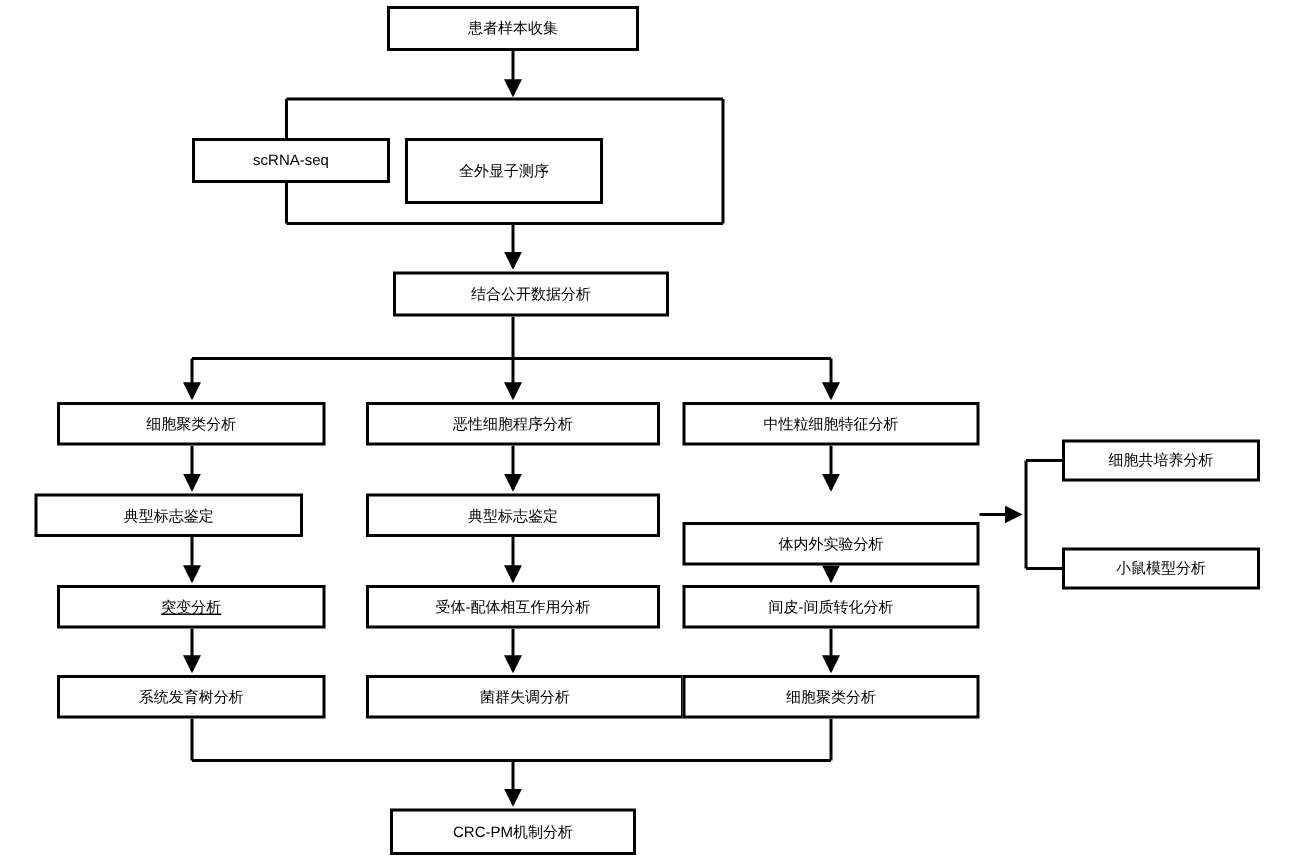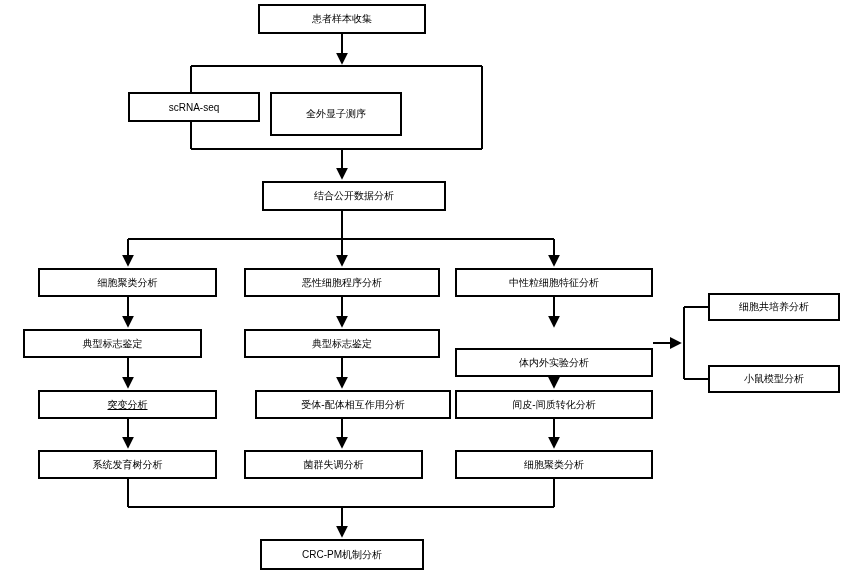--- a/index.html
+++ b/index.html
@@ -28,22 +28,22 @@
   #n-scrna_seq             {left:128px;top:92px; width:132px;height:30px;}
   #n-wes                   {left:270px;top:92px; width:132px;height:44px;}
   #n-rrna16s               {left:415px;top:92px; width:132px;height:30px;}
   #n-public_data           {left:250px;top:181px;width:184px;height:30px;margin-left:12px;}
   #n-cell_clustering       {left:38px; top:268px;width:179px;height:29px;}
   #n-marker_identification {left:23px; top:329px;width:179px;height:29px;}
   #n-mutation              {left:38px; top:390px;width:179px;height:29px;text-decoration:underline;}
   #n-phylogenetic_tree     {left:38px; top:450px;width:179px;height:29px;}
   #n-malignant_program     {left:244px;top:268px;width:196px;height:29px;}
   #n-functional_enrichment {left:244px;top:329px;width:196px;height:29px;}
-  #n-receptor_ligand       {left:244px;top:390px;width:196px;height:29px;margin-left:11px;}
-  #n-dysbiosis             {left:244px;top:450px;width:179px;height:29px;}
+  #n-receptor_ligand       {left:244px;top:390px;width:196px;height:29px;}
+  #n-dysbiosis             {left:244px;top:450px;width:212px;height:29px;}
   #n-neutrophil_signature  {left:455px;top:268px;width:198px;height:29px;}
   #n-in_vivo_vitro         {left:455px;top:348px;width:198px;height:29px;}
   #n-mmt                   {left:455px;top:390px;width:198px;height:29px;}
   #n-inhibitor_function    {left:455px;top:450px;width:198px;height:29px;}
   #n-coculture             {left:708px;top:293px;width:132px;height:28px;}
   #n-mouse_model           {left:708px;top:365px;width:132px;height:28px;}
   #n-crc_pm                {left:260px;top:539px;width:164px;height:31px;}
   .edge{stroke:#000000;stroke-width:2;fill:none;}
 </style>
 </head>

